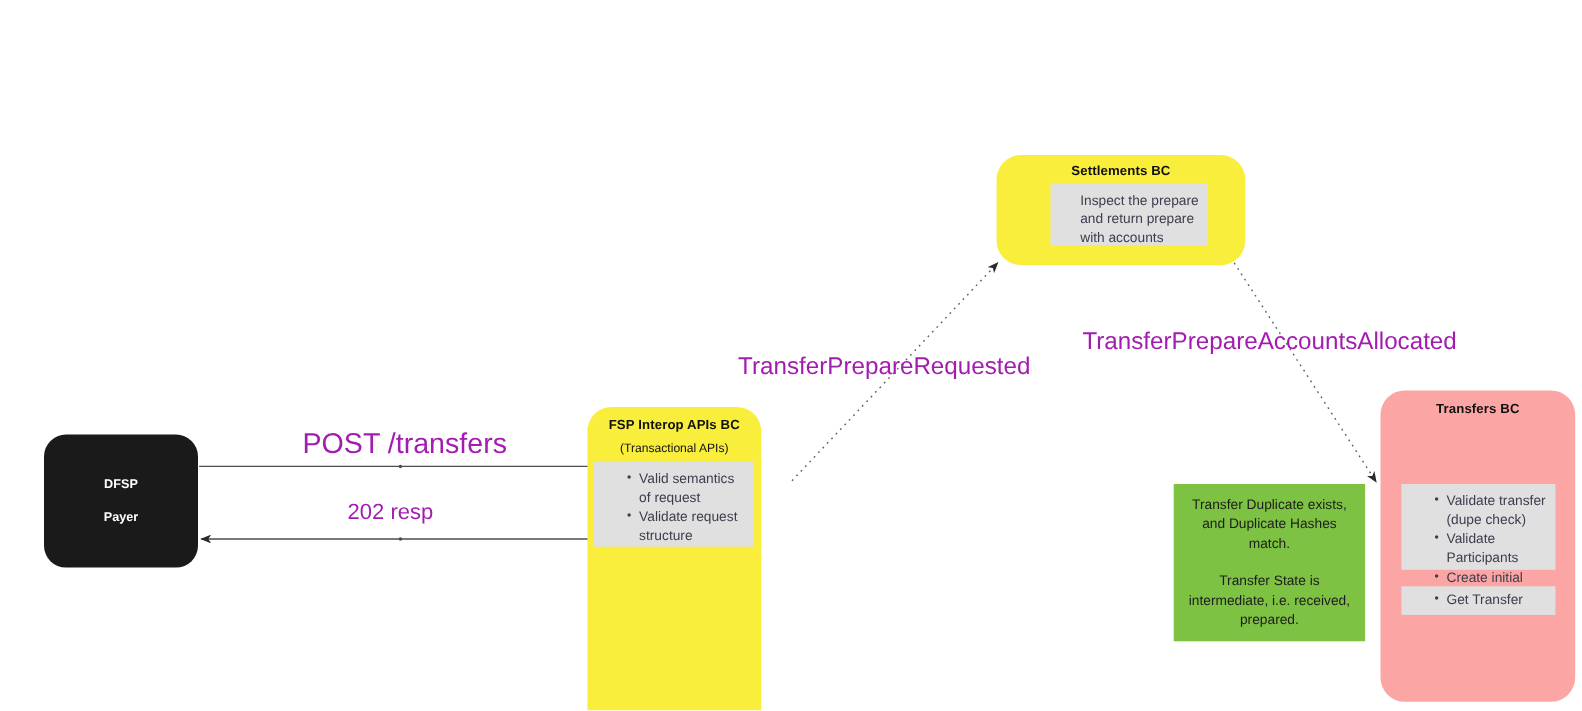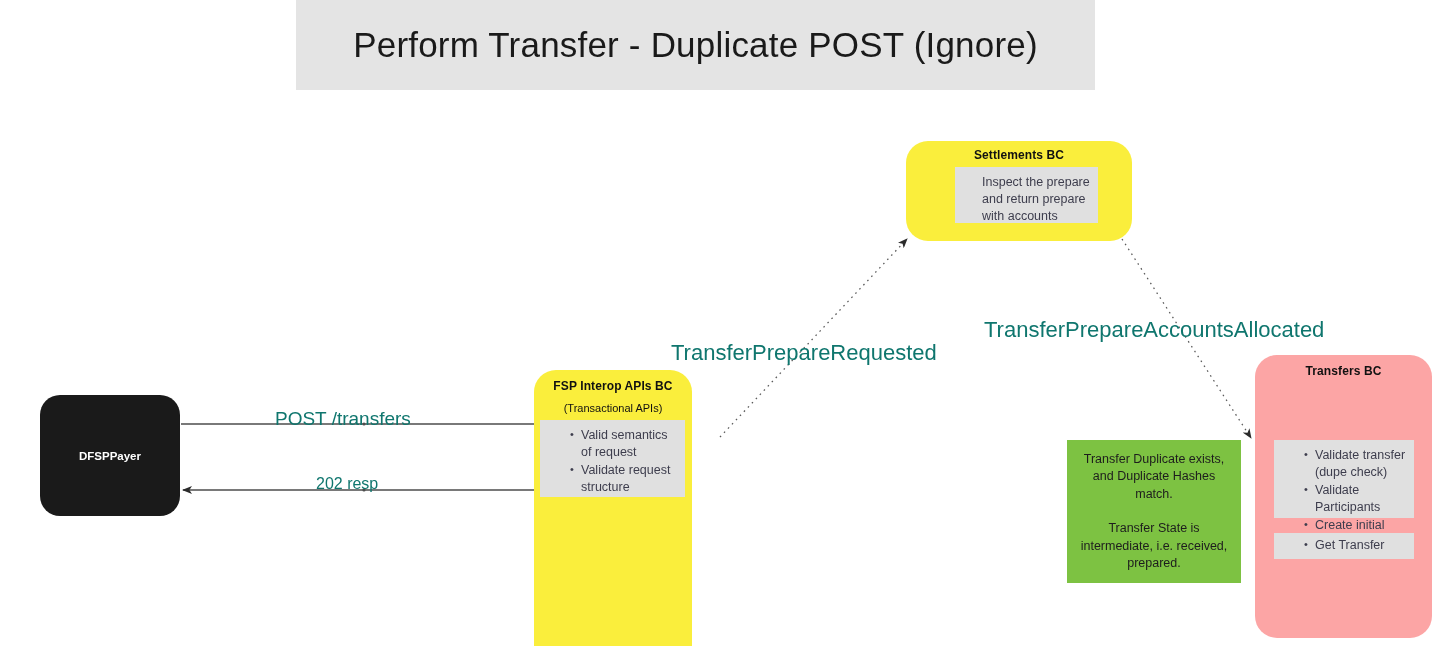--- a/index.html
+++ b/index.html
@@ -184,47 +184,46 @@
   
   #dfsp-box {
     position: absolute;
     left: 40px;
     top: 395px;
     width: 140px;
     height: 121px;
     background: #1a1a1a;
     border-radius: 20px;
     display: flex;
-    flex-direction: row;
+    flex-direction: column;
     align-items: center;
     justify-content: center;
   }
   #dfsp-box span {
     color: #ffffff;
     font-size: 11.5px;
     font-weight: bold;
     line-height: 30px;
   }
 
   
   .edge-label {
     position: absolute;
-    color: #0f766e;
+    color: #a21caf;
     white-space: nowrap;
-    margin-top: 20px;
   }
   #label-post {
     left: 275px;
     top: 388px;
-    font-size: 19px;
+    font-size: 26px;
   }
   #label-202 {
     left: 316px;
     top: 455px;
-    font-size: 16px;
+    font-size: 20px;
   }
   #label-tpr {
     left: 671px;
     top: 320px;
     font-size: 22px;
   }
   #label-tpaa {
     left: 984px;
     top: 297px;
     font-size: 22px;
@@ -238,23 +237,20 @@
     width: 1438px;
     height: 646px;
     pointer-events: none;
   }
 </style>
 </head>
 <body>
 
 <div id="canvas">
 
-  <div id="title-band">
-    <div id="title-text">Perform Transfer - Duplicate POST (Ignore)</div>
-  </div>
 
   <svg id="edges" viewBox="0 0 1438 646">
     <defs>
       <marker id="arrowSolid" markerWidth="10" markerHeight="8" refX="9" refY="4" orient="auto" markerUnits="userSpaceOnUse">
         <path d="M0,0 L10,4 L0,8 L2.6,4 Z" fill="#2b2b2b"></path>
       </marker>
       <marker id="arrowSolidRev" markerWidth="10" markerHeight="8" refX="9" refY="4" orient="auto" markerUnits="userSpaceOnUse">
         <path d="M0,0 L10,4 L0,8 L2.6,4 Z" fill="#2b2b2b"></path>
       </marker>
       <marker id="arrowDotted" markerWidth="10" markerHeight="8" refX="9" refY="4" orient="auto" markerUnits="userSpaceOnUse">

